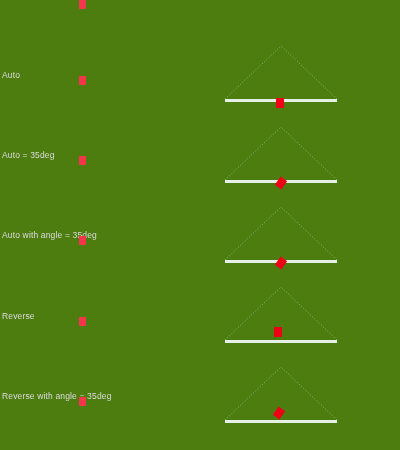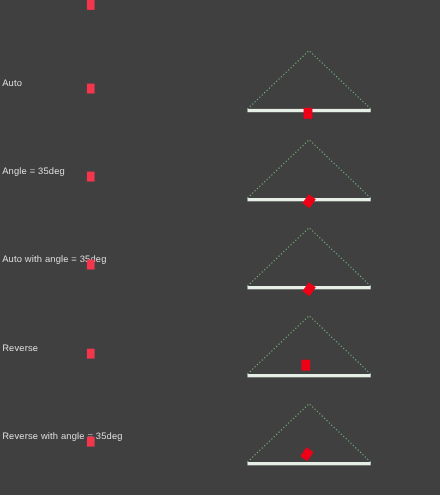--- a/index.html
+++ b/index.html
@@ -12,21 +12,21 @@
     height: 450px;
     font-family: "Liberation Sans", sans-serif;
     overflow: hidden;
     position: relative;
   }
 
   #stage {
     position: relative;
     width: 400px;
     height: 450px;
-    background: #404040;
+    background: #4d7c0f;
   }
 
   
   .legend-row {
     position: absolute;
     left: 0;
     width: 200px;
     height: 0;
   }
   .legend-label {
@@ -95,21 +95,21 @@
       <span class="legend-label"></span>
       <span class="legend-marker clipped-top"></span>
     </div>
 
     <div class="legend-row" style="top:76px;">
       <span class="legend-label">Auto</span>
       <span class="legend-marker"></span>
     </div>
 
     <div class="legend-row" style="top:156px;">
-      <span class="legend-label">Angle = 35deg</span>
+      <span class="legend-label">Auto = 35deg</span>
       <span class="legend-marker"></span>
     </div>
 
     <div class="legend-row" style="top:236px;">
       <span class="legend-label">Auto with angle = 35deg</span>
       <span class="legend-marker"></span>
     </div>
 
     <div class="legend-row" style="top:317px;">
       <span class="legend-label">Reverse</span>

